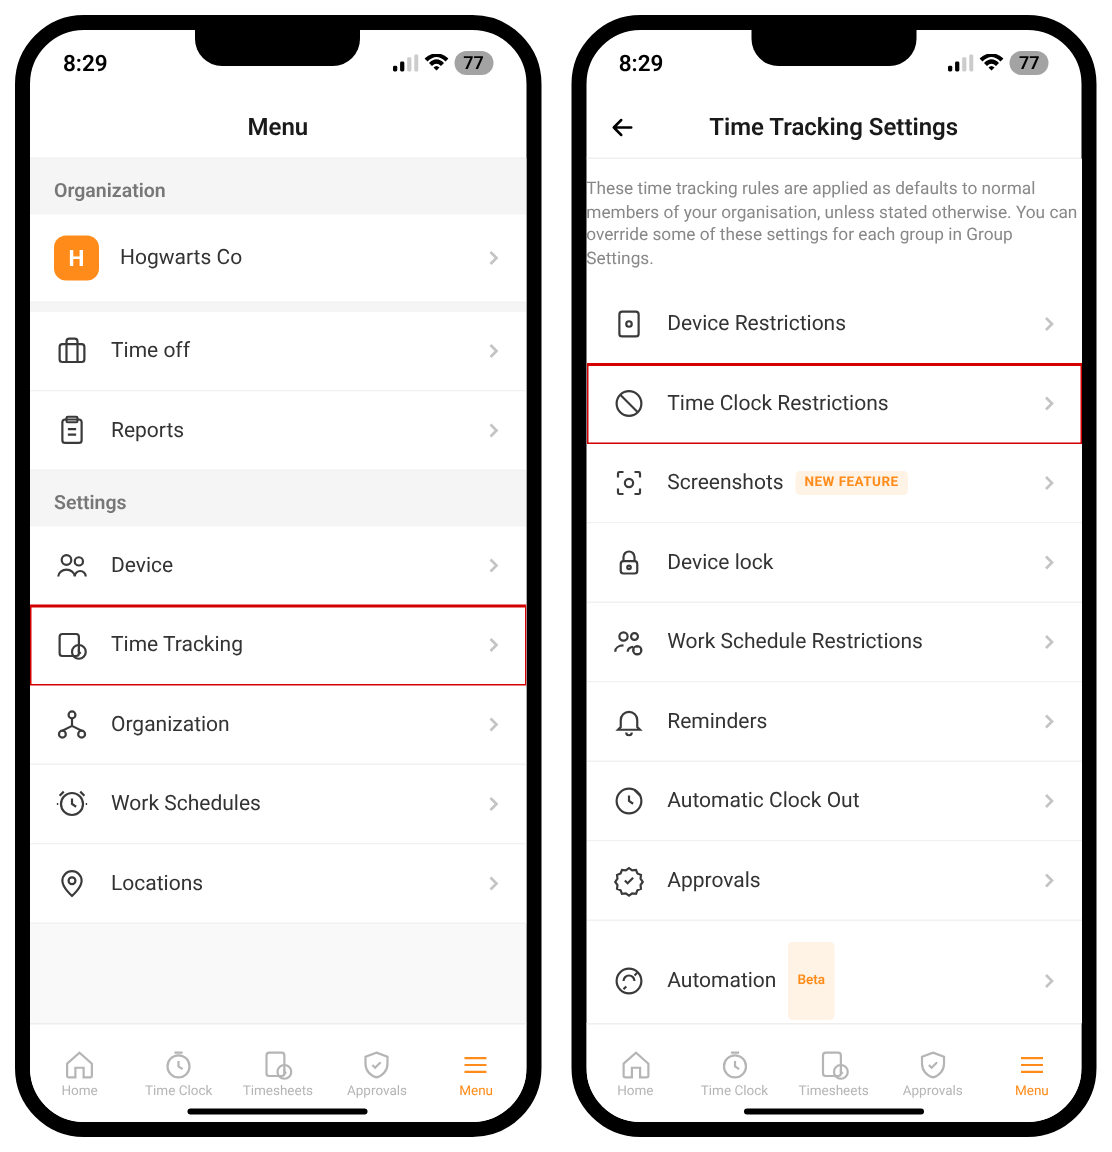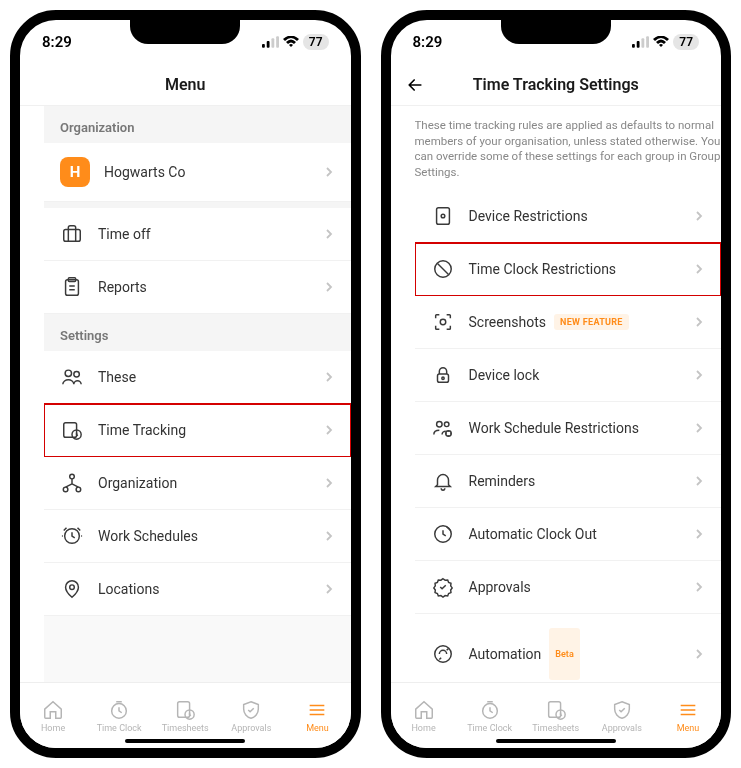--- a/index.html
+++ b/index.html
@@ -40,21 +40,21 @@
       height: 26px;
       background: #000;
       border-radius: 0 0 18px 18px;
     }
     .status-right {
       display: flex;
       align-items: center;
       gap: 4px;
     }
     .battery-pill {
-      background: #e5e5e5;
+      background: #a3a3a3;
       border-radius: 9px;
       padding: 1px 6px;
       font-size: 12px;
       font-weight: 600;
     }
     .signal-svg { width: 17px; height: 12px; }
     .wifi-svg { width: 16px; height: 12px; }
     .header {
       height: 42px;
       display: flex;
@@ -72,21 +72,20 @@
       position: absolute;
       left: 14px;
       width: 20px;
       height: 20px;
       cursor: pointer;
     }
     .content {
       flex: 1;
       overflow-y: auto;
       background: #f9f9f9;
-      margin-left: 24px;
     }
     .section-head {
       padding: 14px 16px 8px;
       font-size: 13px;
       font-weight: 600;
       color: #777;
       background: #f5f5f5;
     }
     .desc-text {
       font-size: 11.5px;
@@ -262,21 +261,21 @@
     <div class="section-head">Settings</div>
 
     <div class="row">
       <div class="icon-box">
           <svg viewBox="0 0 24 24">
             <circle cx="8" cy="8" r="3.5"></circle>
             <circle cx="17" cy="9" r="3"></circle>
             <path d="M2 20c0-3 3-5 6-5s6 2 6 5 M14 20c0-2.4 2-4 4-4s4 1.6 4 4"></path>
           </svg>
         </div>
-      <div class="label">These</div>
+      <div class="label">Device</div>
       <svg class="chev" viewBox="0 0 12 12">
           <path d="M4 2 L8 6 L4 10" stroke="currentColor" fill="none" stroke-width="1.8"></path>
         </svg>
     </div>
 
     <div class="row highlight-box">
       <div class="icon-box">
           <svg viewBox="0 0 24 24">
             <rect x="3" y="4" width="14" height="16" rx="2"></rect>
             <circle cx="17" cy="17" r="5"></circle>

